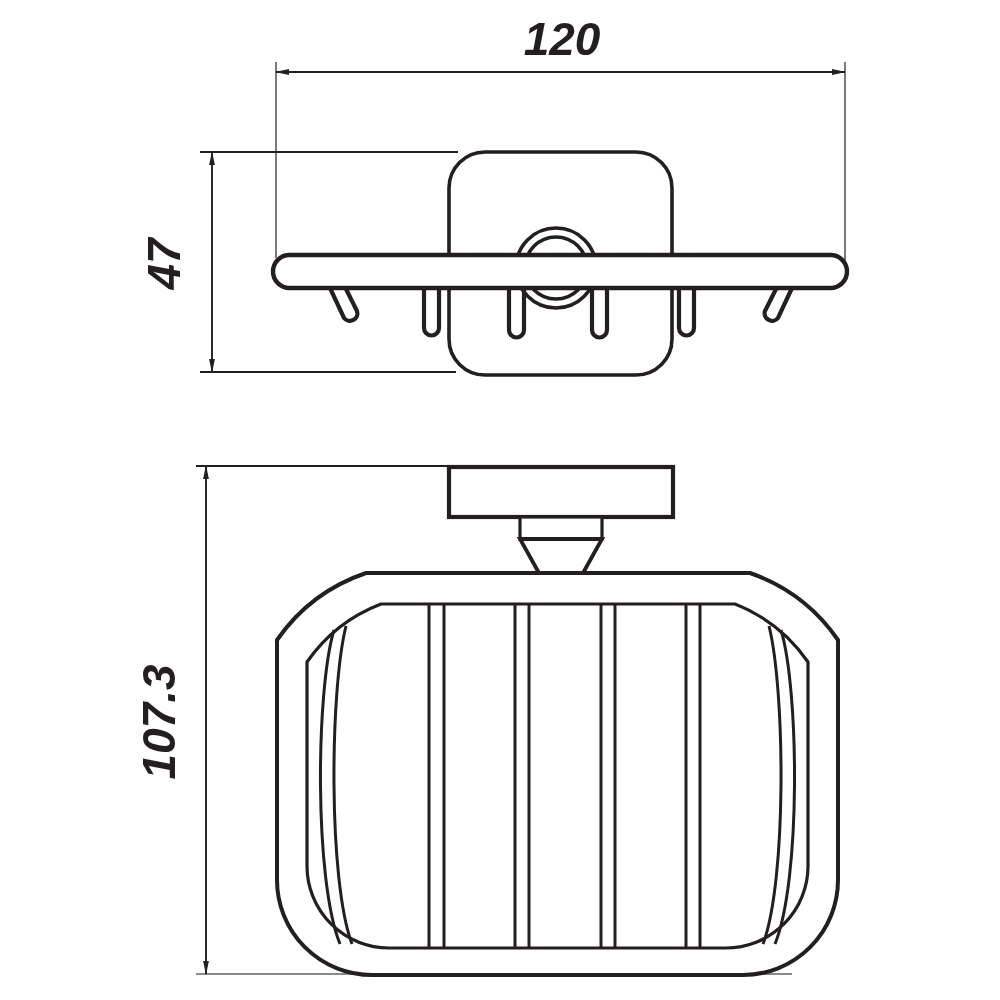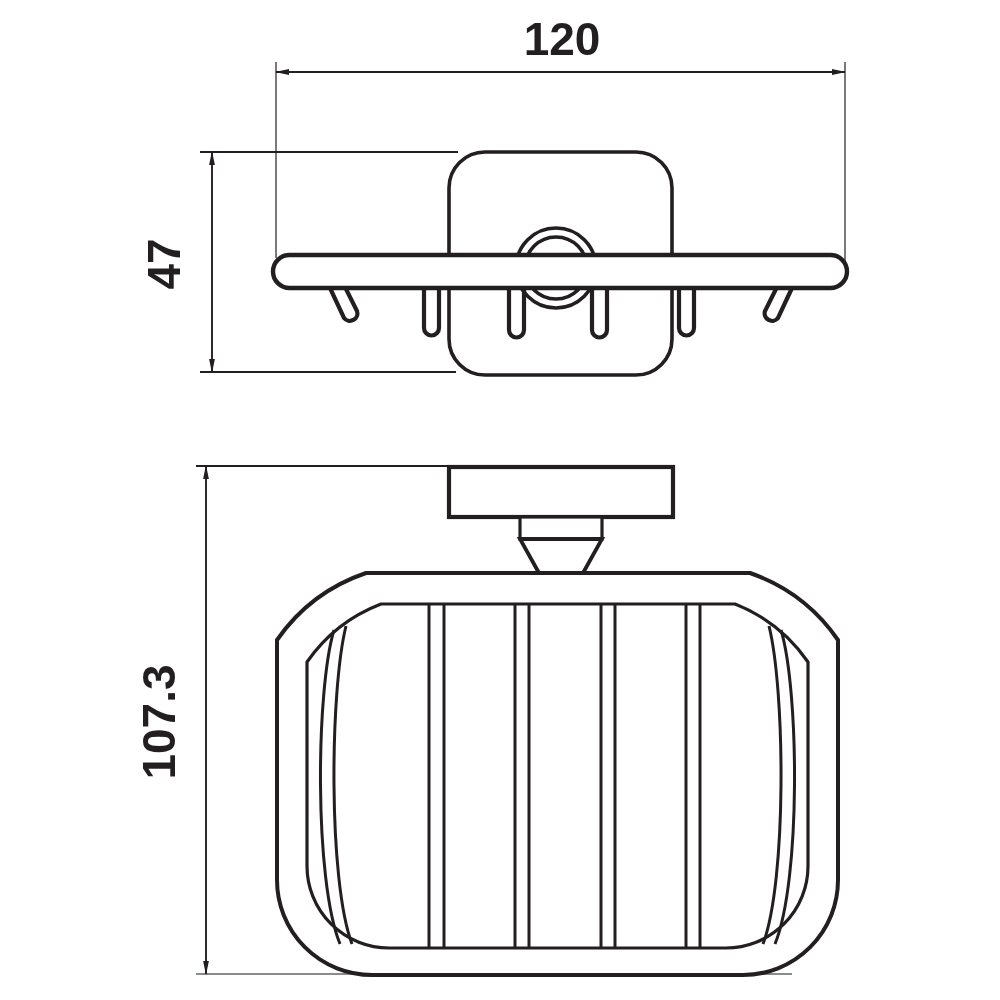--- a/index.html
+++ b/index.html
@@ -10,20 +10,21 @@
   body {
     width: 1000px;
     height: 1000px;
     font-family: "Liberation Sans", sans-serif;
     overflow: hidden;
   }
   #drawing-root {
     position: relative;
     width: 1000px;
     height: 1000px;
+    font-style: italic;
   }
   svg.sheet {
     display: block;
     width: 1000px;
     height: 1000px;
   }
   .dim-text {
     font-family: "Liberation Sans", sans-serif;
     font-weight: 700;
     fill: #231f20;

